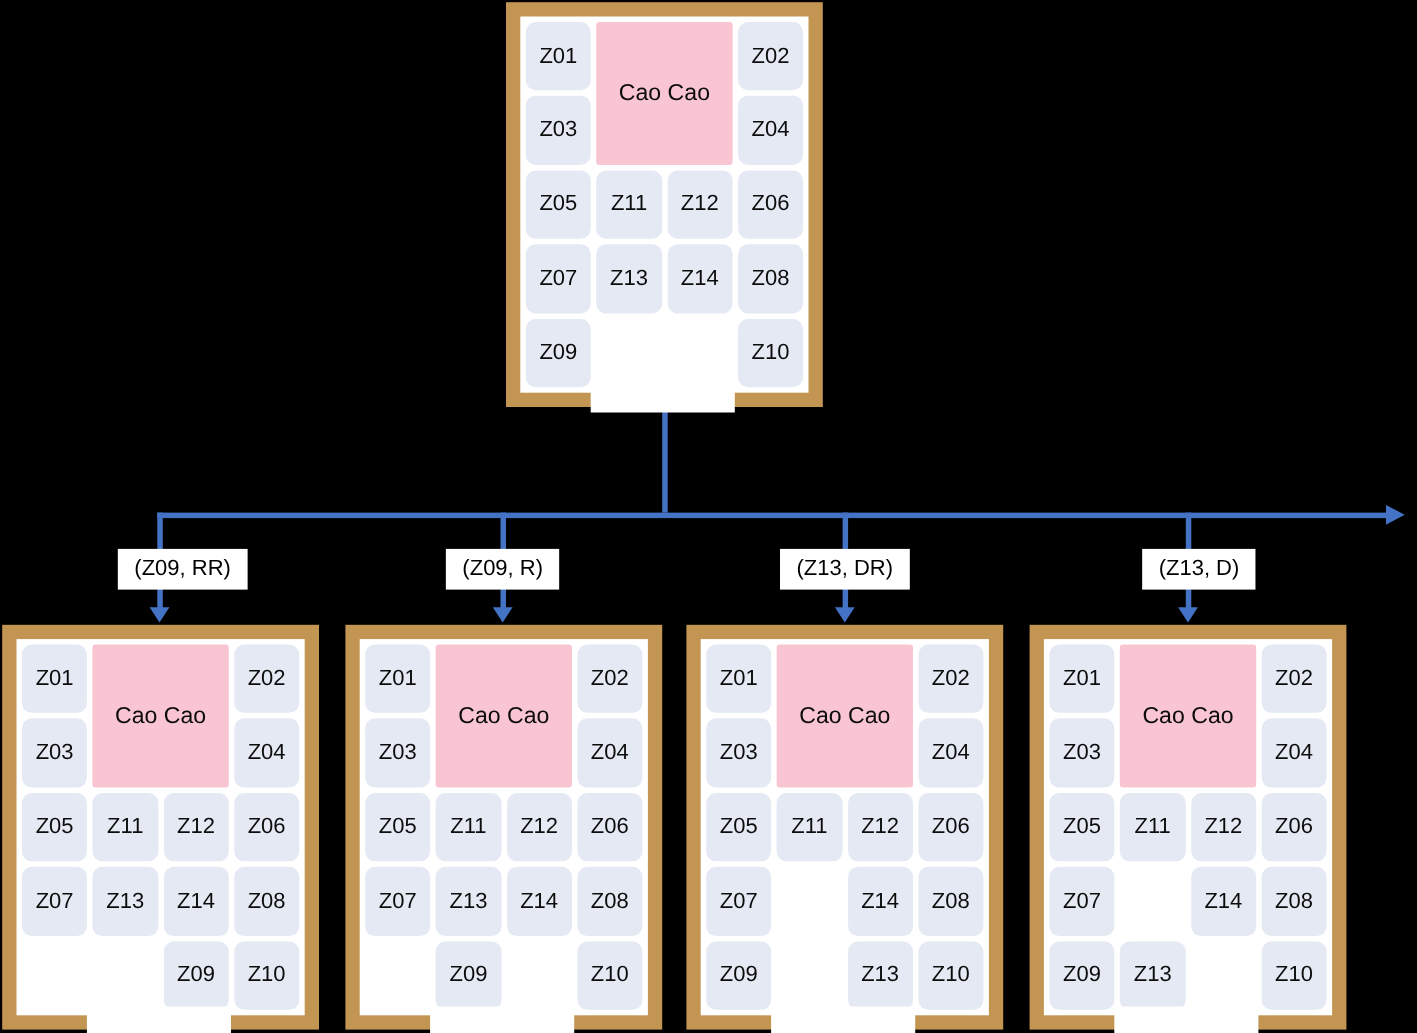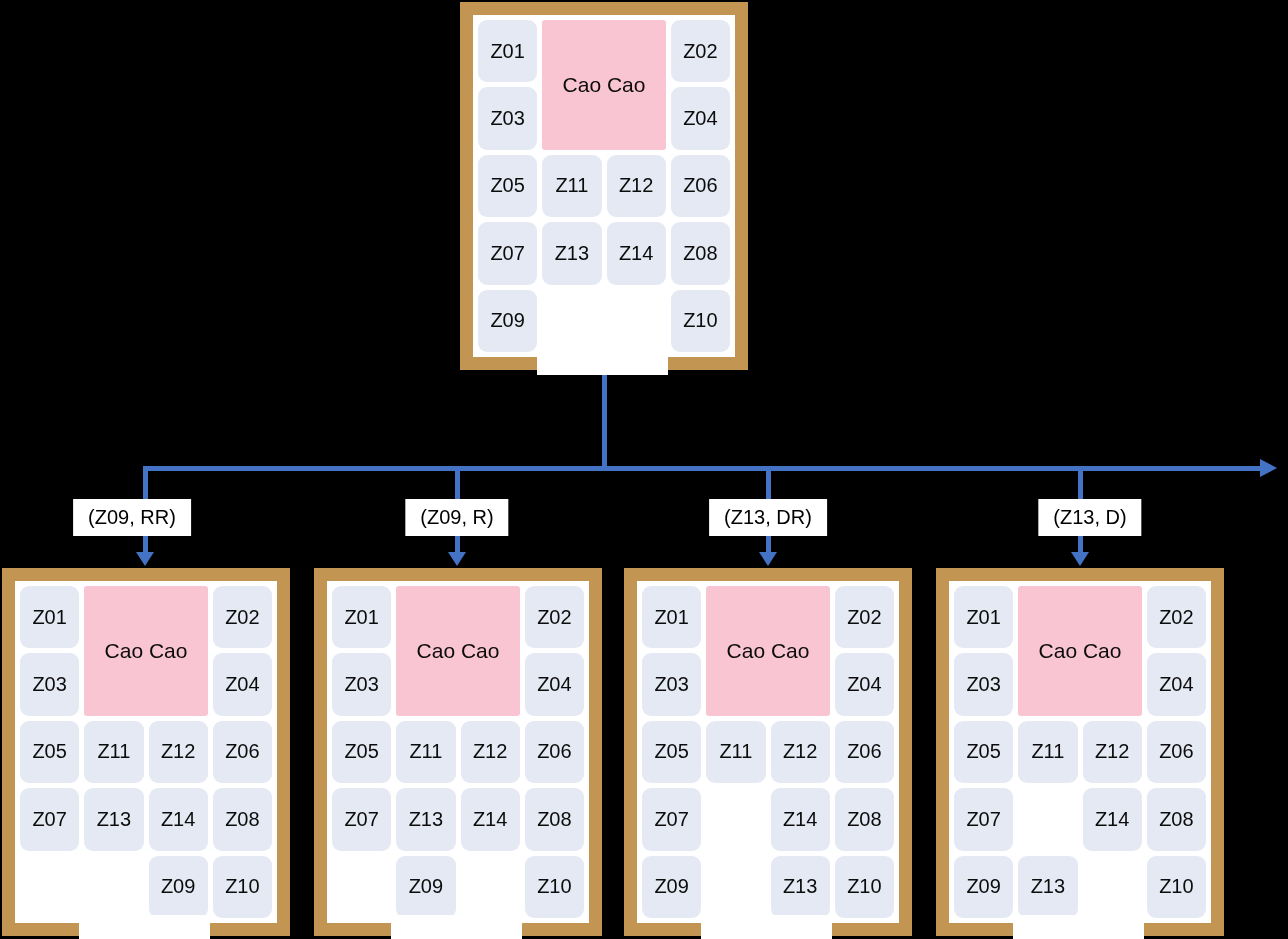--- a/index.html
+++ b/index.html
@@ -51,21 +51,21 @@
 <div class="vline" style="left:143px;top:466px;width:5px;height:88px;"></div>
 <div class="vline" style="left:455px;top:466px;width:5px;height:88px;"></div>
 <div class="vline" style="left:766px;top:466px;width:5px;height:88px;"></div>
 <div class="vline" style="left:1078px;top:466px;width:5px;height:88px;"></div>
 
 <div class="arrow-down" style="left:136px;top:552px;"></div>
 <div class="arrow-down" style="left:448px;top:552px;"></div>
 <div class="arrow-down" style="left:759px;top:552px;"></div>
 <div class="arrow-down" style="left:1071px;top:552px;"></div>
 
-<div class="edge-label" style="left:132px;">(Z09, RR)</div>
+<div class="edge-label" style="left:166px;">(Z09, RR)</div>
 <div class="edge-label" style="left:457px;">(Z09, R)</div>
 <div class="edge-label" style="left:768px;">(Z13, DR)</div>
 <div class="edge-label" style="left:1090px;">(Z13, D)</div>
 
 <div class="board" style="left:460px;top:2px;">
     <div class="board-inner">
       <div class="tile cao">Cao Cao</div>
       <div class="tile" style="grid-row-start: 1; grid-column-start: 1;">Z01</div>
       <div class="tile" style="grid-row-start: 1; grid-column-start: 4;">Z02</div>
       <div class="tile" style="grid-row-start: 2; grid-column-start: 1;">Z03</div>

